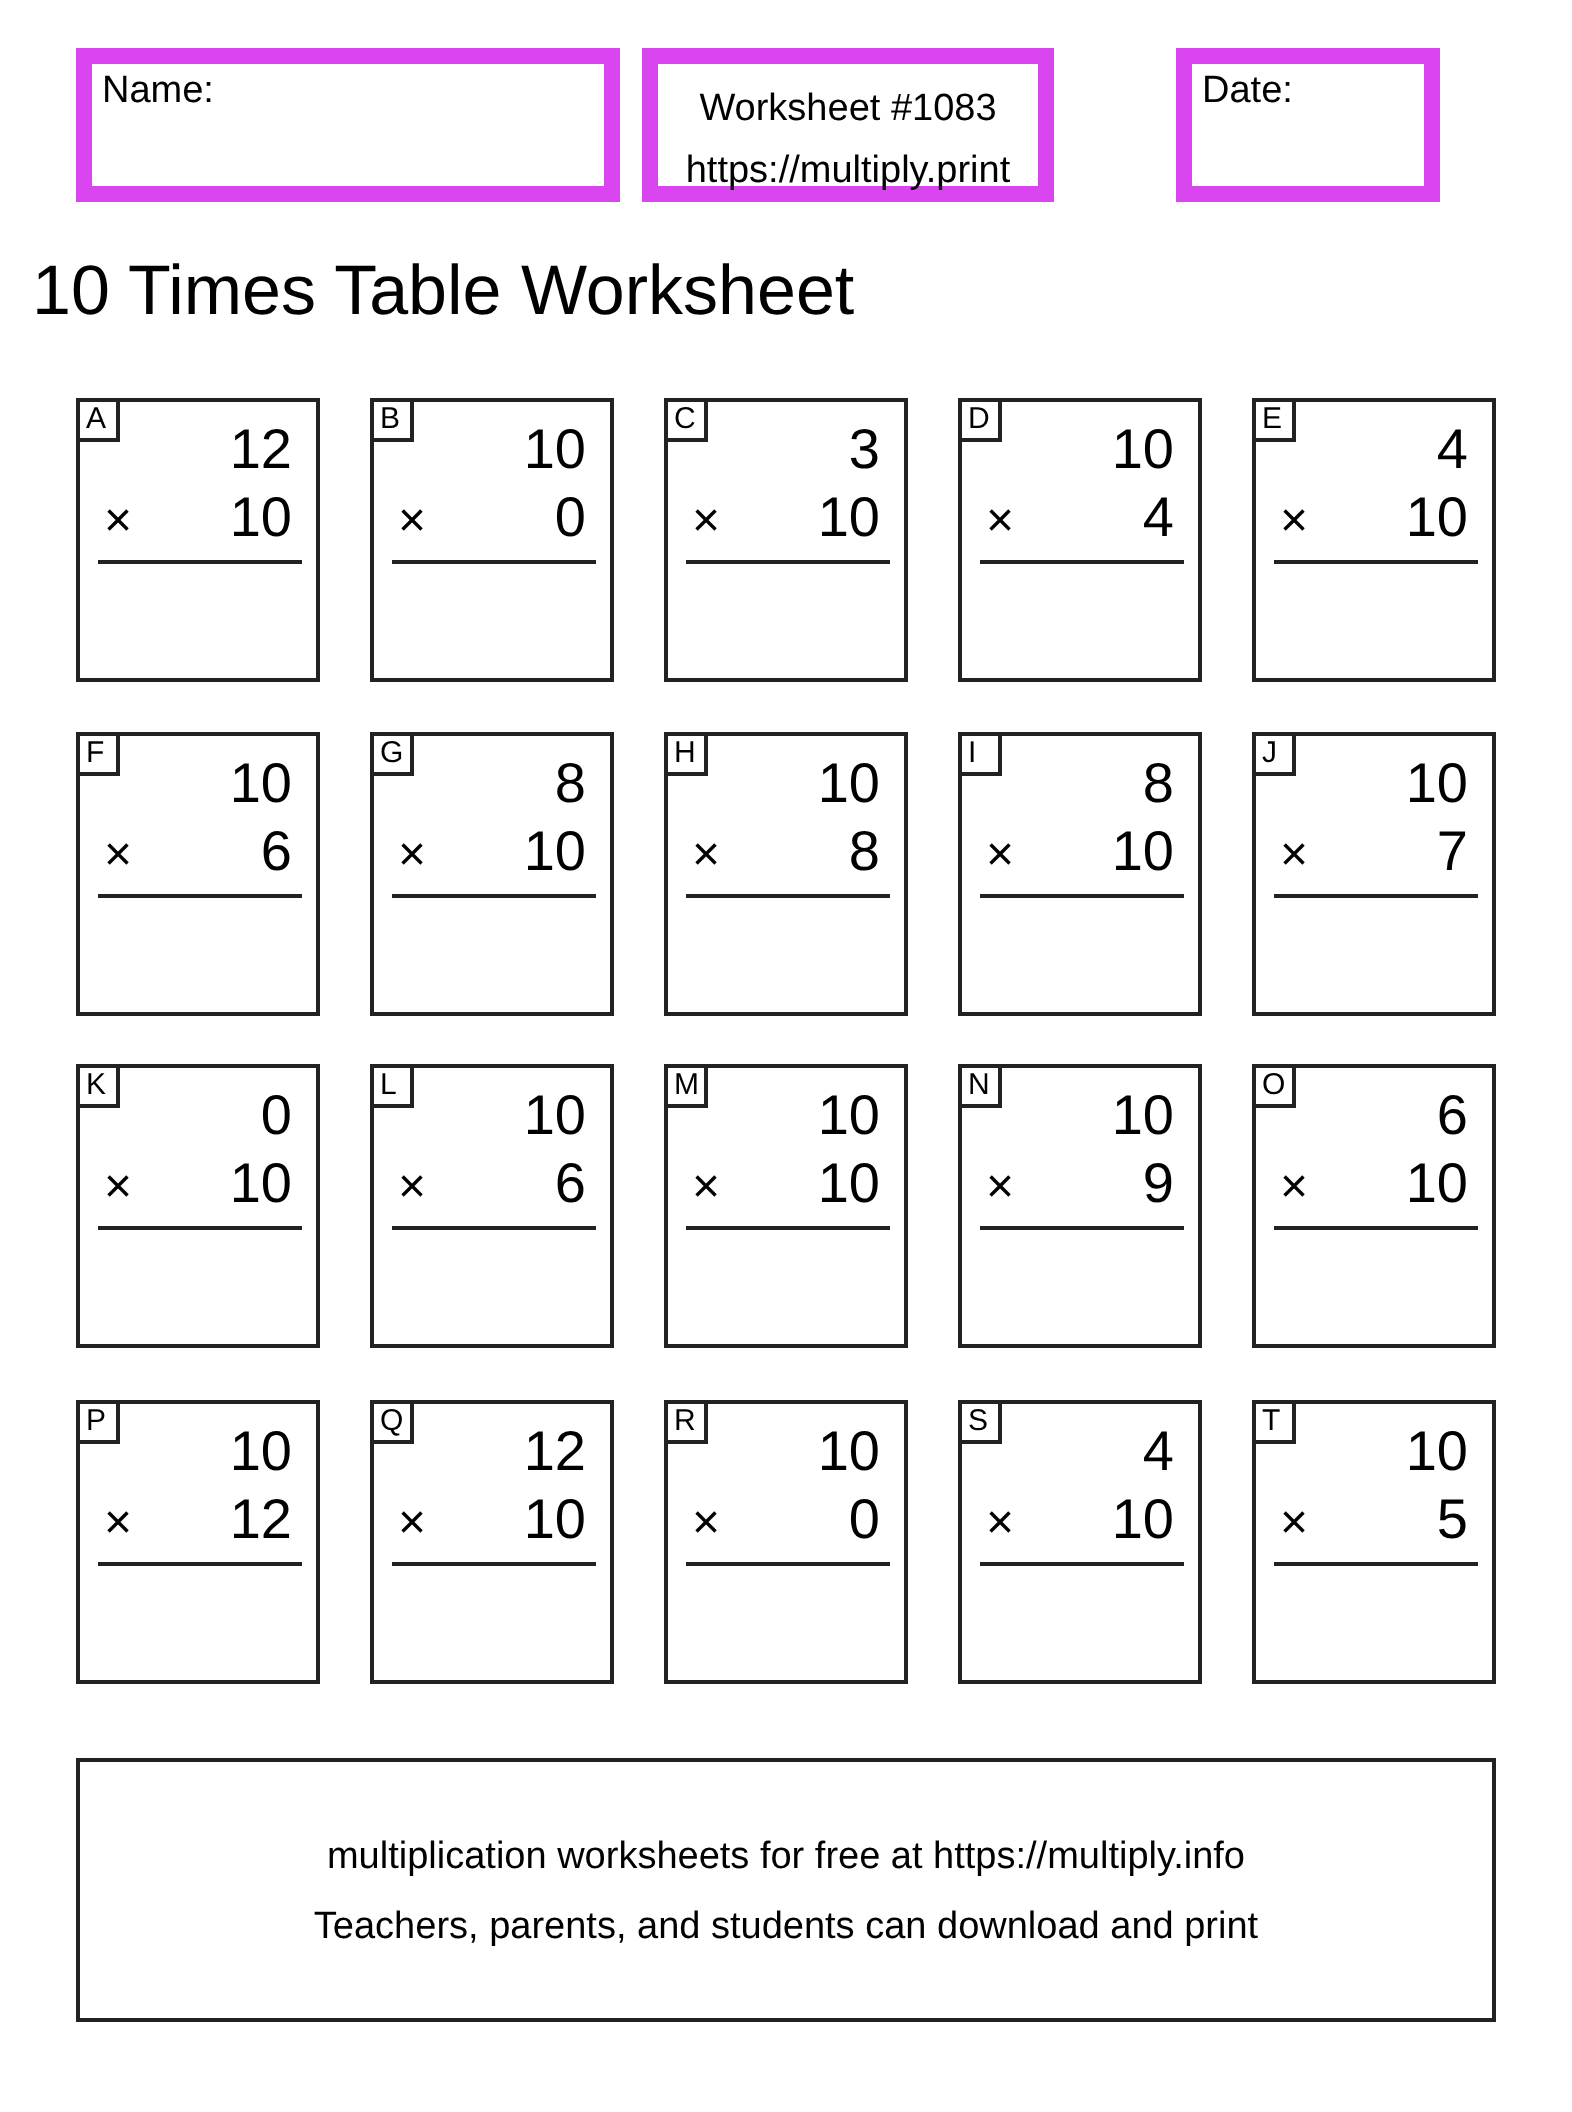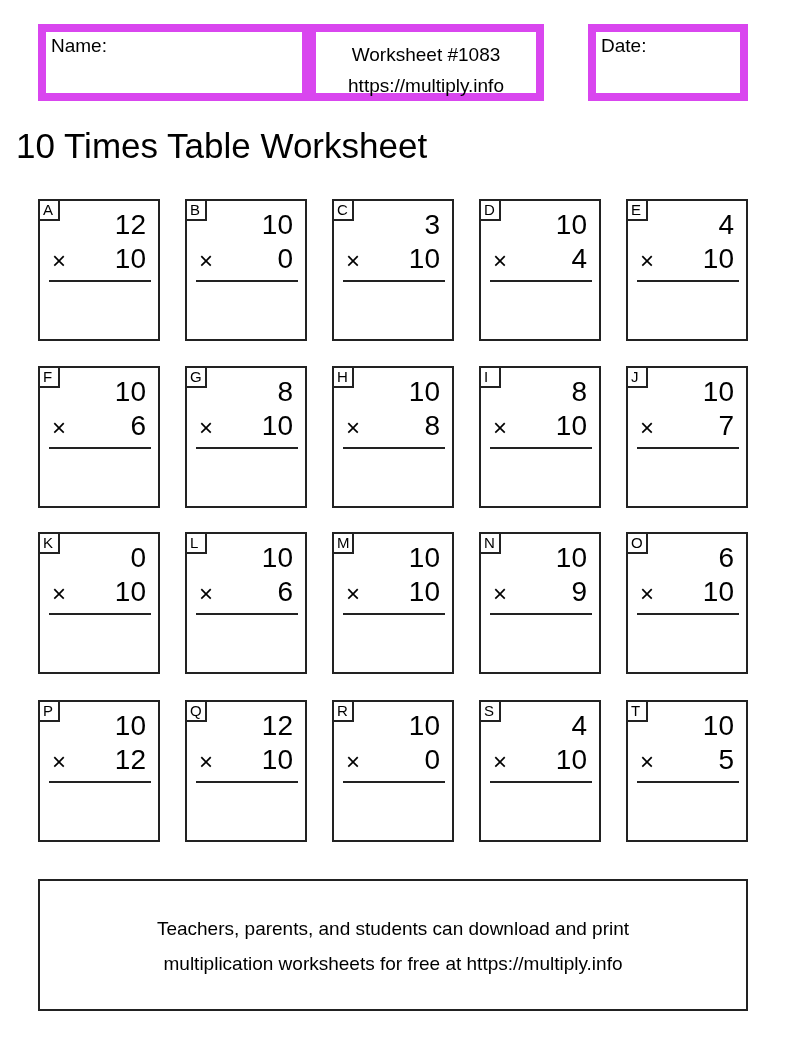--- a/index.html
+++ b/index.html
@@ -1,39 +1,39 @@
 <!DOCTYPE html>
 <html><head>
 <meta charset="utf-8">
 <style>
   html, body { margin:0; padding:0; background:#ffffff; }
   body { width:786px; height:1056px; position:relative; font-family:"Liberation Sans", sans-serif; color:#000; overflow:hidden; }
   .hbox { position:absolute; border:8px solid #d946ef; box-sizing:border-box; }
   .hbox .lbl { position:absolute; left:5px; top:3px; font-size:19px; }
   #name-box { left:38px; top:24px; width:272px; height:77px; }
-  #date-box { left:588px; top:24px; width:160px; height:77px; }
-  #ws-box { left:308px; top:24px; width:236px; height:77px; text-align:center; font-size:19px; line-height:31px; padding-top:7px; }
+  #date-box { left:588px; top:24px; width:132px; height:77px; }
+  #ws-box { left:321px; top:24px; width:206px; height:77px; text-align:center; font-size:19px; line-height:31px; padding-top:7px; }
   #title { position:absolute; left:0; width:786px; top:126px; text-align:left; font-size:35px;padding-left:16px; }
   .prob { position:absolute; width:122px; height:142px; border:2px solid #222; box-sizing:border-box; }
   .prob .letter { position:absolute; left:-2px; top:-2px; width:22px; height:22px; border:2px solid #222; box-sizing:border-box; font-size:15px; line-height:18px; padding-left:3px; }
   .prob .top { position:absolute; right:12px; top:8px; font-size:28px; }
   .prob .times { position:absolute; left:12px; top:46px; font-size:24px; }
   .prob .bot { position:absolute; right:12px; top:42px; font-size:28px; }
   .prob .line { position:absolute; left:9px; right:7px; top:79px; height:2px; background:#222; }
   #footer { position:absolute; left:38px; top:879px; width:710px; height:132px; border:2px solid #222; box-sizing:border-box; text-align:center; font-size:19px; line-height:35px; padding-top:30px; }
 </style>
 </head>
 <body>
 
 <div class="hbox" id="name-box">
   <span class="lbl">Name:</span>
 </div>
 <div class="hbox" id="ws-box">
   <div>Worksheet #1083</div>
-  <div>https://multiply.info</div>
+  <div>https://multiply.print</div>
 </div>
 <div class="hbox" id="date-box">
   <span class="lbl">Date:</span>
 </div>
 
 <div id="title">10 Times Table Worksheet</div>
 
 <div id="grid">
     <div class="prob" style="left: 38px; top: 199px;">
       <div class="letter">A</div>
@@ -171,15 +171,15 @@
     <div class="prob" style="left: 626px; top: 700px;">
       <div class="letter">T</div>
       <div class="top">10</div>
       <div class="times">×</div>
       <div class="bot">5</div>
       <div class="line"></div>
     </div>
   </div>
 
 <div id="footer">
+  <div>multiplication worksheets for free at https://multiply.info</div>
   <div>Teachers, parents, and students can download and print</div>
-  <div>multiplication worksheets for free at https://multiply.info</div>
 </div>
 
 </body></html>

